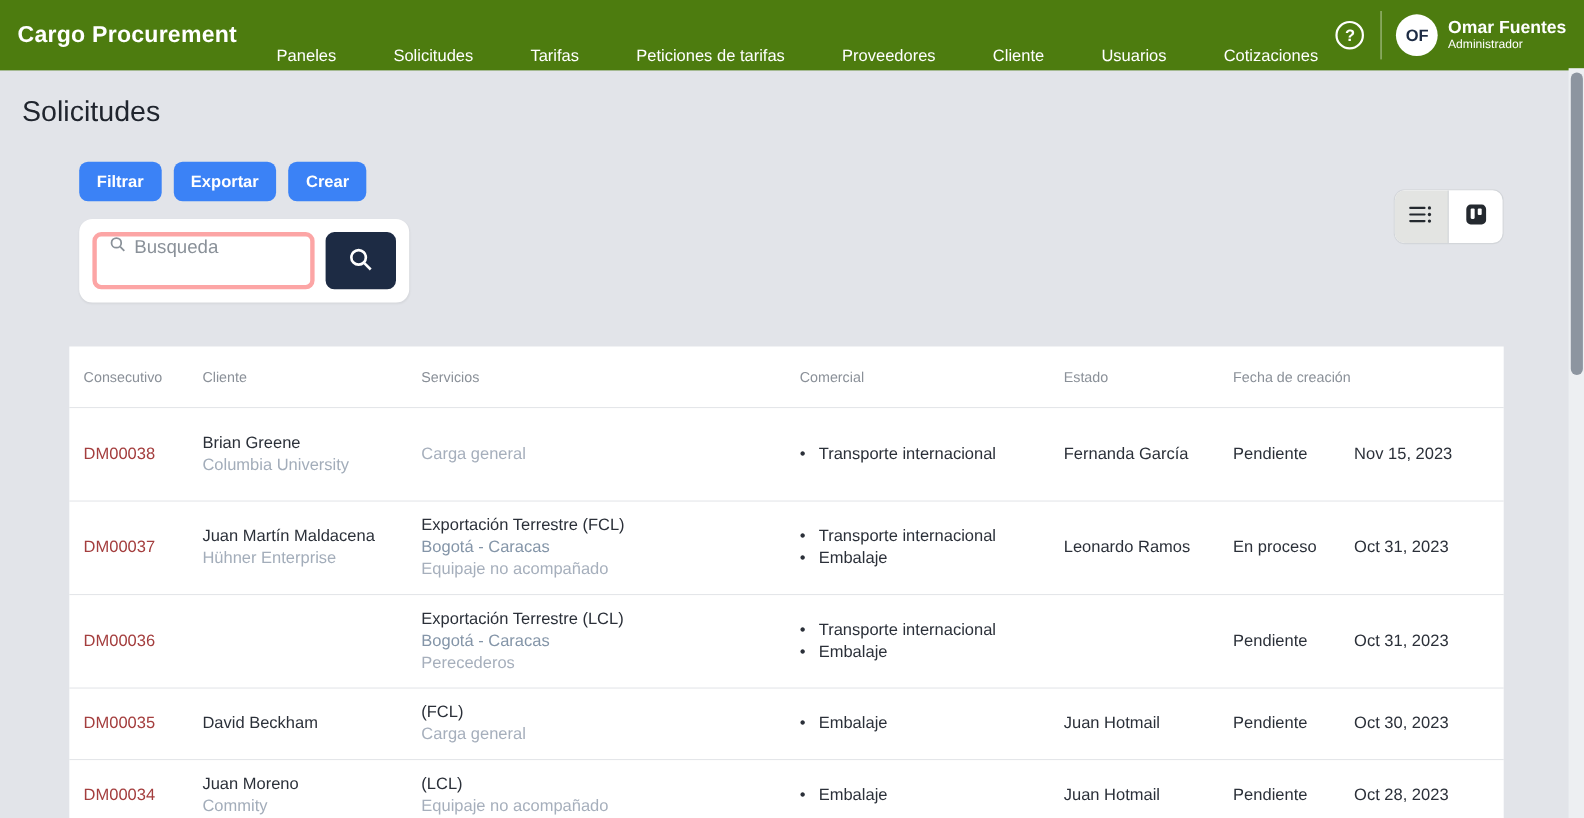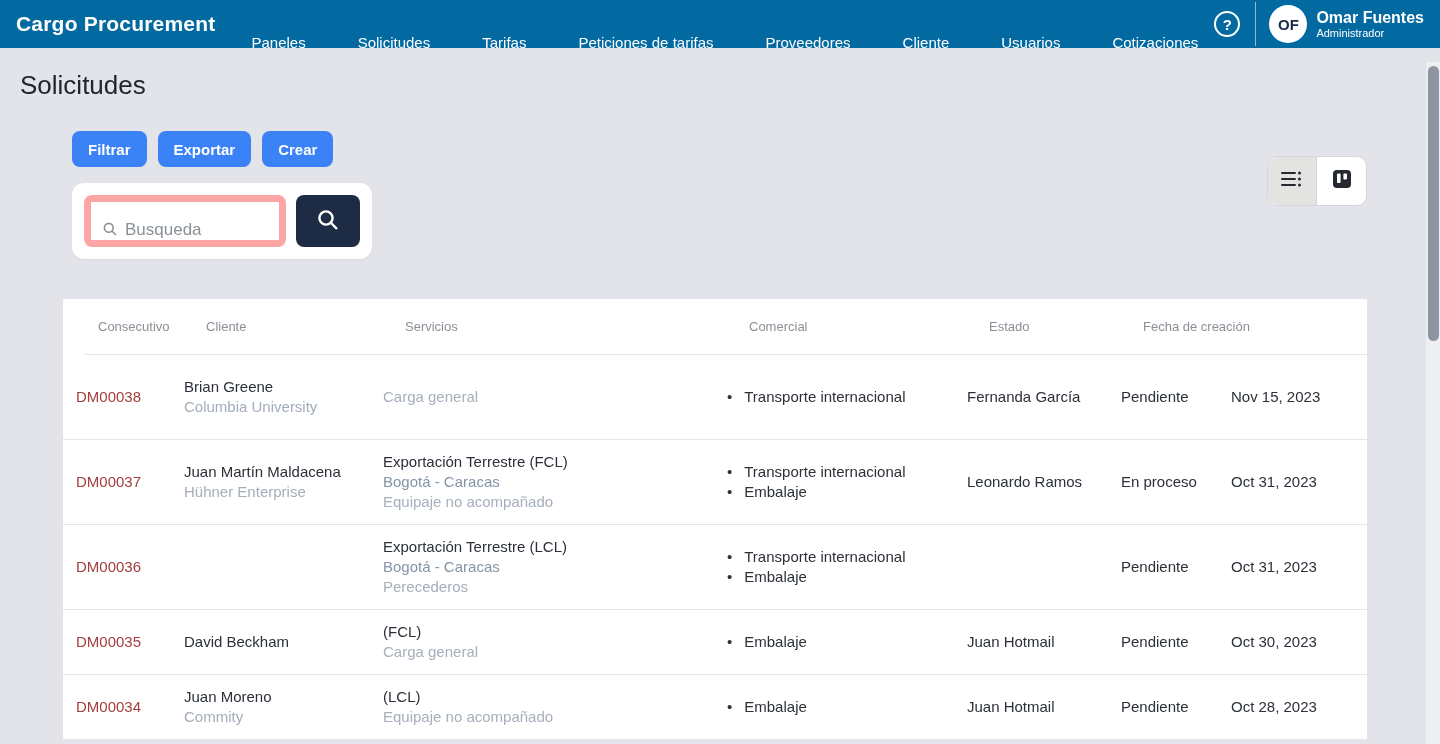--- a/index.html
+++ b/index.html
@@ -6,21 +6,21 @@
   html,body { width:1440px; height:744px; overflow:hidden; }
   body {
     font-family:"Liberation Sans", sans-serif;
     background:#e2e4e9;
     color:#2b3039;
     position:relative;
   }
 
   
   .nav {
-    height:48px; background:#0369a1; display:flex; align-items:center;
+    height:64px; background:#4d7c0f; display:flex; align-items:center;
     padding:0 16px; color:#fff;
   }
   .brand { font-size:21px; font-weight:700; letter-spacing:.2px; margin-right:36px; white-space:nowrap; }
   .nav-links { display:flex; align-items:center; gap:52px; }
   .nav-link { font-size:15px; color:#fff; text-decoration:none; white-space:nowrap; cursor:pointer;margin-top:36px; }
   .nav-right { margin-left:auto; display:flex; align-items:center; }
   .help-btn {
     width:26px; height:26px; border:2px solid #fff; border-radius:50%;
     display:flex; align-items:center; justify-content:center;
     font-size:15px; font-weight:700; cursor:pointer; margin-right:15px;
@@ -53,43 +53,43 @@
   }
   .view-btn { width:49px; display:flex; align-items:center; justify-content:center; cursor:pointer; }
   .view-btn.selected { background:#e3e4e2; border-right:1px solid #d3d6da; }
 
   .search-card {
     margin:16px 0 0 72px; width:300px; height:76px; background:#fff; border-radius:12px;
     box-shadow:0 1px 2px rgba(0,0,0,.06);
     display:flex; align-items:center; padding:12px; gap:10px;
   }
   .search-field {
-    flex:1; height:52px; border:7px solid #fca5a5; border-radius:8px;
-    display:flex; align-items:flex-end; padding:0 12px; gap:8px; background:#fff;
+    flex:1; height:52px; border:4px solid #fca5a5; border-radius:8px;
+    display:flex; align-items:flex-start; padding:0 12px; gap:8px; background:#fff;
   }
   .search-field input {
     border:none; outline:none; width:100%; font-size:17px; color:#2b3039;
     font-family:"Liberation Sans", sans-serif; background:transparent;
   }
   .search-field input::placeholder { color:#8a9199; }
   .search-go {
     width:64px; height:52px; background:#1d2b44; border:none; border-radius:8px;
     display:flex; align-items:center; justify-content:center; cursor:pointer;
   }
 
   
   .table {
     margin:40px 0 0 63px; width:1304px; background:#fff;
   }
   .trow, .thead {
     display:grid;
     grid-template-columns:108px 199px 344px 240px 154px 110px 1fr;
     padding-left:13px; padding-right:8px; align-items:center;
   }
-  .thead { height:56px; border-bottom:1px solid #e4e6e9;margin-left:22px; }
+  .thead { height:56px; border-bottom:1px solid #e4e6e9; }
   .th { font-size:13px; color:#8a9098; }
   .trow { border-bottom:1px solid #e4e6e9; cursor:pointer; }
   .trow.h85 { height:85px; }
   .trow.h65 { height:65px; }
   .cell { font-size:15px; line-height:20px; }
   .link { color:#a43e3e; text-decoration:none; font-size:15px; cursor:pointer; }
   .primary { color:#2b3039; }
   .company { color:#a3adba; }
   .ruta { color:#8495a8; }
   .carga { color:#a6afbc; }

